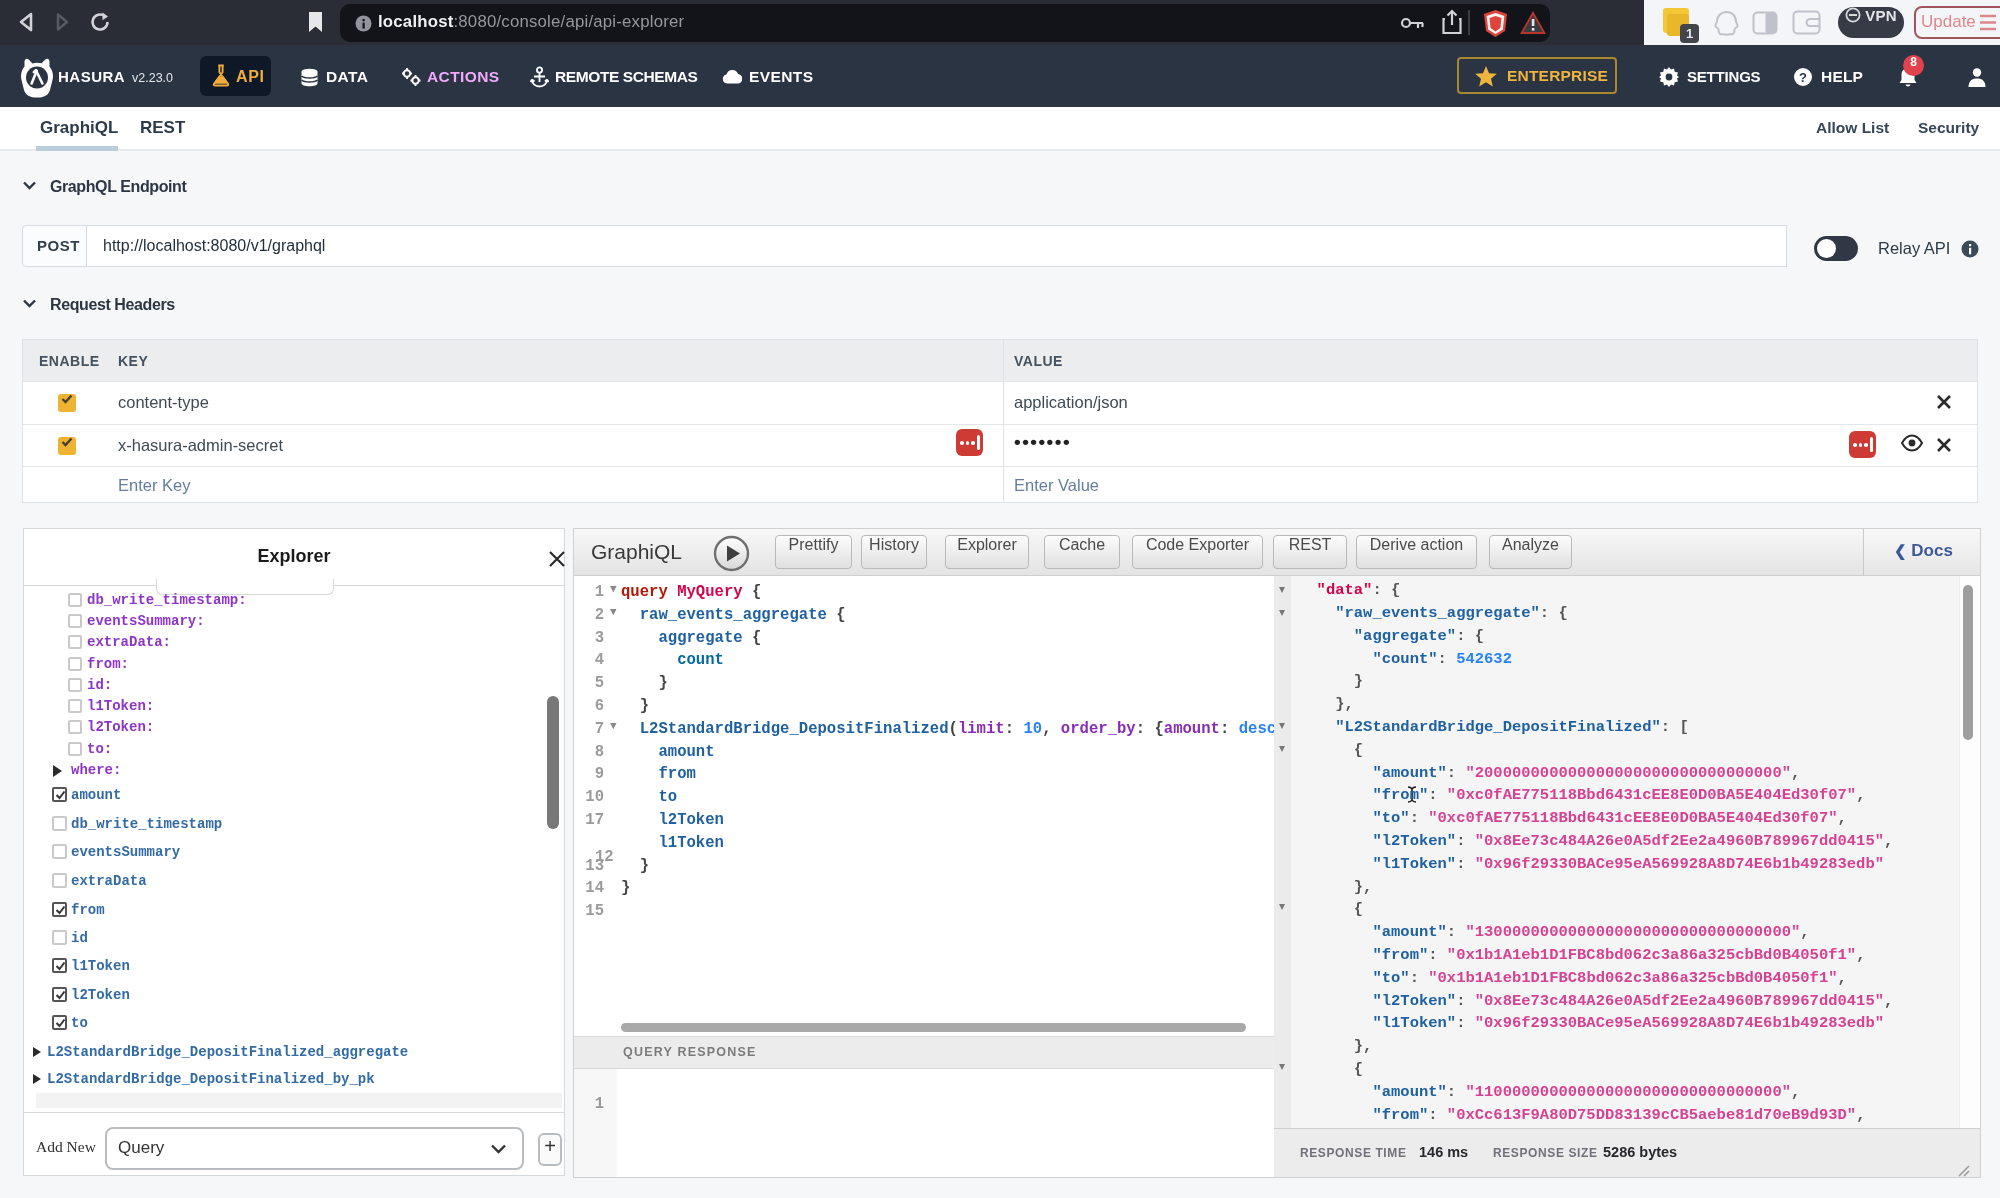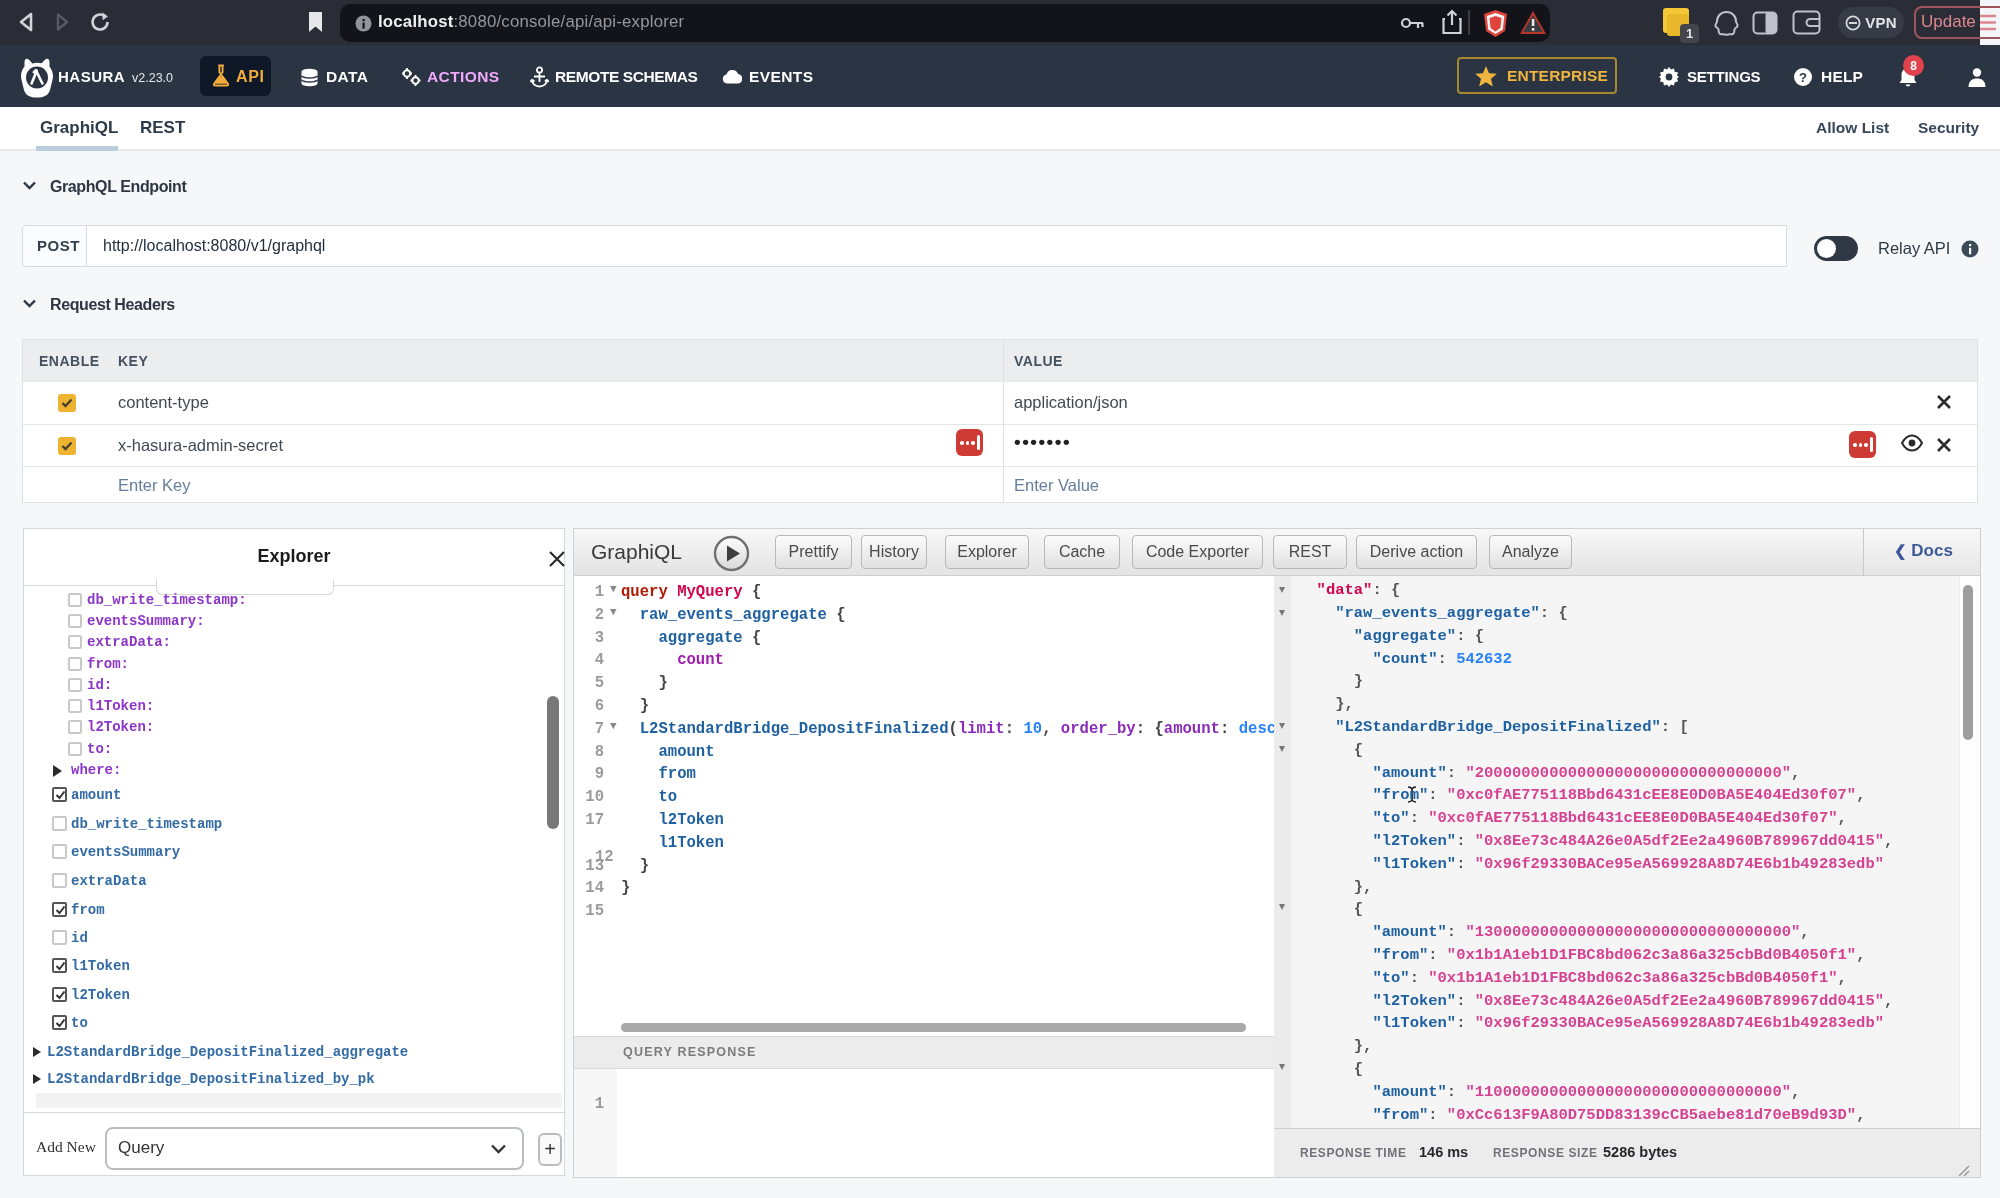--- a/index.html
+++ b/index.html
@@ -1,26 +1,26 @@
 <!DOCTYPE html>
 <html><head>
 <meta charset="utf-8">
 <style>
   * { margin:0; padding:0; box-sizing:border-box; }
   html,body { width:2000px; height:1198px; overflow:hidden; background:#f3f5f8; font-family:"Liberation Sans", sans-serif; }
   .abs { position:absolute; }
   .mono { font-family:"Liberation Mono", monospace; }
-  .ct { display:flex; align-items:center; }
+  .ct { display:flex; }
   .fold { position:absolute; left:5px; font-size:12px; color:#777; font-family:"Liberation Sans",sans-serif; }
 </style>
 </head>
 <body>
 <div class="abs" style="left:0;top:0;width:2000px;height:1198px;">
 
-<div class="abs" style="left:0;top:0;width:1980px;height:45px;background:#2a2d36;">
+<div class="abs" style="left:0;top:0;width:1644px;height:45px;background:#2a2d36;">
 
   <svg class="abs" style="left:16px;top:11px;" width="20" height="22">
         <path d="M15 3 L5 11 L15 19 Z" fill="none" stroke="#d2d3d7" stroke-width="2.6" stroke-linejoin="round"></path>
       </svg>
 
   <svg class="abs" style="left:54px;top:12px;" width="18" height="20">
         <path d="M4 2.5 L13 10 L4 17.5 Z" fill="none" stroke="#595b62" stroke-width="2.4" stroke-linejoin="round"></path>
       </svg>
 
   <svg class="abs" style="left:89px;top:11px;" width="22" height="22">
@@ -384,21 +384,21 @@
             <span style="position:absolute;left:12px;width:18px;text-align:right;color:#9b9b9b;">2</span>
             <span style="position:absolute;left:36px;color:#888;font-size:11px;">▼</span>
             <span style="position:absolute;left:47px;white-space:pre;">  <span style="color:#1F61A0">raw_events_aggregate</span> <span style="color:#444">{</span></span>
           </div>
       <div style="height:22.8px;position:relative;">
             <span style="position:absolute;left:12px;width:18px;text-align:right;color:#9b9b9b;">3</span>
             <span style="position:absolute;left:47px;white-space:pre;">    <span style="color:#1F61A0">aggregate</span> <span style="color:#444">{</span></span>
           </div>
       <div style="height:22.8px;position:relative;">
             <span style="position:absolute;left:12px;width:18px;text-align:right;color:#9b9b9b;">4</span>
-            <span style="position:absolute;left:47px;white-space:pre;">      <span style="color:#a21caf">count</span></span>
+            <span style="position:absolute;left:47px;white-space:pre;">      <span style="color:#0369a1">count</span></span>
           </div>
       <div style="height:22.8px;position:relative;">
             <span style="position:absolute;left:12px;width:18px;text-align:right;color:#9b9b9b;">5</span>
             <span style="position:absolute;left:47px;white-space:pre;">    <span style="color:#444">}</span></span>
           </div>
       <div style="height:22.8px;position:relative;">
             <span style="position:absolute;left:12px;width:18px;text-align:right;color:#9b9b9b;">6</span>
             <span style="position:absolute;left:47px;white-space:pre;">  <span style="color:#444">}</span></span>
           </div>
       <div style="height:22.8px;position:relative;">

